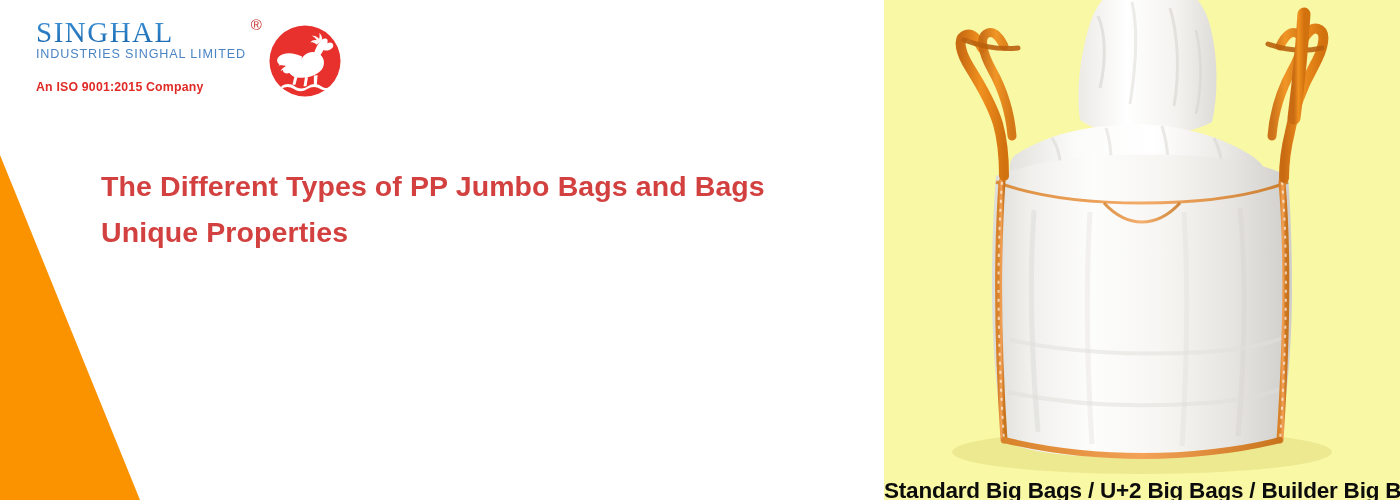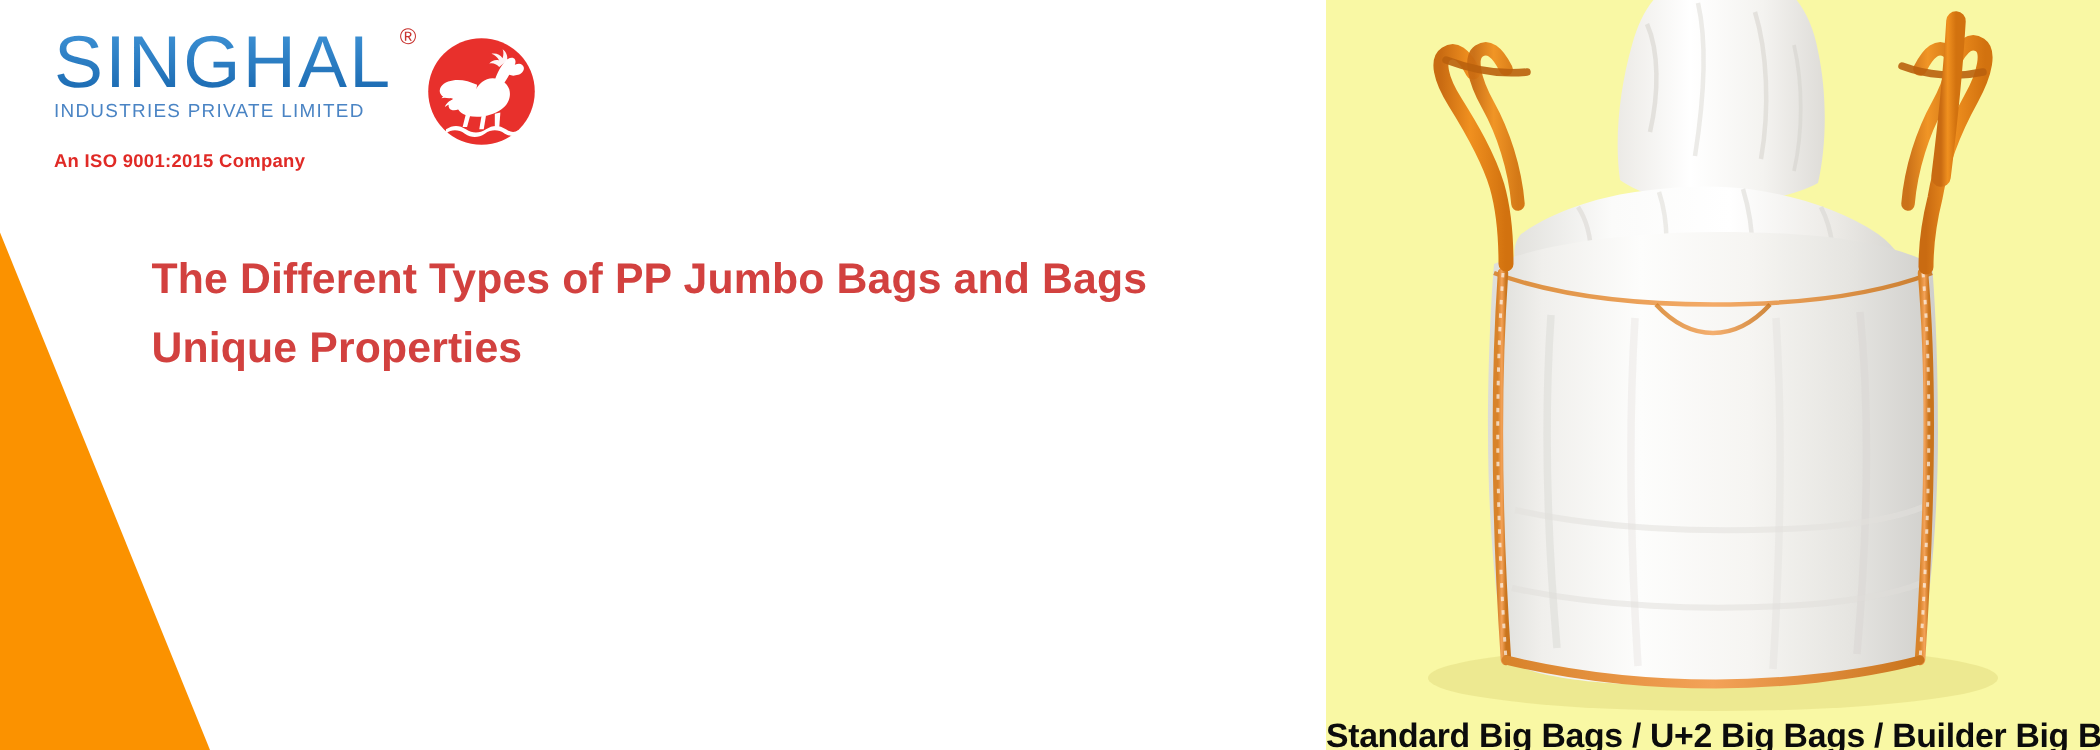--- a/index.html
+++ b/index.html
@@ -29,22 +29,22 @@
   
   .logo {
     position:absolute;
     left:36px; top:18px;
     z-index:5;
     display:flex;
     align-items:flex-start;
   }
   .logo-text { position:relative; }
   .logo-word {
-    font-family:Liberation Sans, sans-serif;
-    font-size:49px;
+    font-family:Liberation Serif, serif;
+    font-size:29px;
     font-weight:400;
     letter-spacing:1.5px;
     color:#2a7cc7;
     line-height:0.98;
     background:linear-gradient(180deg,#3f93d6 0%,#1766ae 100%);
     -webkit-background-clip:text;
     background-clip:text;
     -webkit-text-fill-color:transparent;
     white-space:nowrap;
   }
@@ -149,21 +149,21 @@
 <div class="banner">
 
   <svg class="wedge" viewBox="0 0 200 500" preserveAspectRatio="none">
     <polygon points="0,155 0,500 140,500" fill="#fb9200"></polygon>
   </svg>
 
   <div class="logo">
     <div class="logo-text">
       <div class="logo-word">SINGHAL</div>
       <span class="reg-mark">®</span>
-      <div class="logo-sub">INDUSTRIES PRIVATE LIMITED</div>
+      <div class="logo-sub">INDUSTRIES SINGHAL LIMITED</div>
       <div class="logo-iso">An ISO 9001:2015 Company</div>
     </div>
 
     <svg class="emblem" viewBox="0 0 100 100">
       <circle cx="50" cy="50" r="48" fill="#e8302c"></circle>
       <g fill="#ffffff">
 
         <path d="M44 50 C36 48 30 52 28 58 C26 64 30 70 38 72 C48 74 60 72 68 66
                  C74 62 77 55 75 48 C73 42 67 38 60 38 C53 38 47 43 44 50 Z"></path>
 

